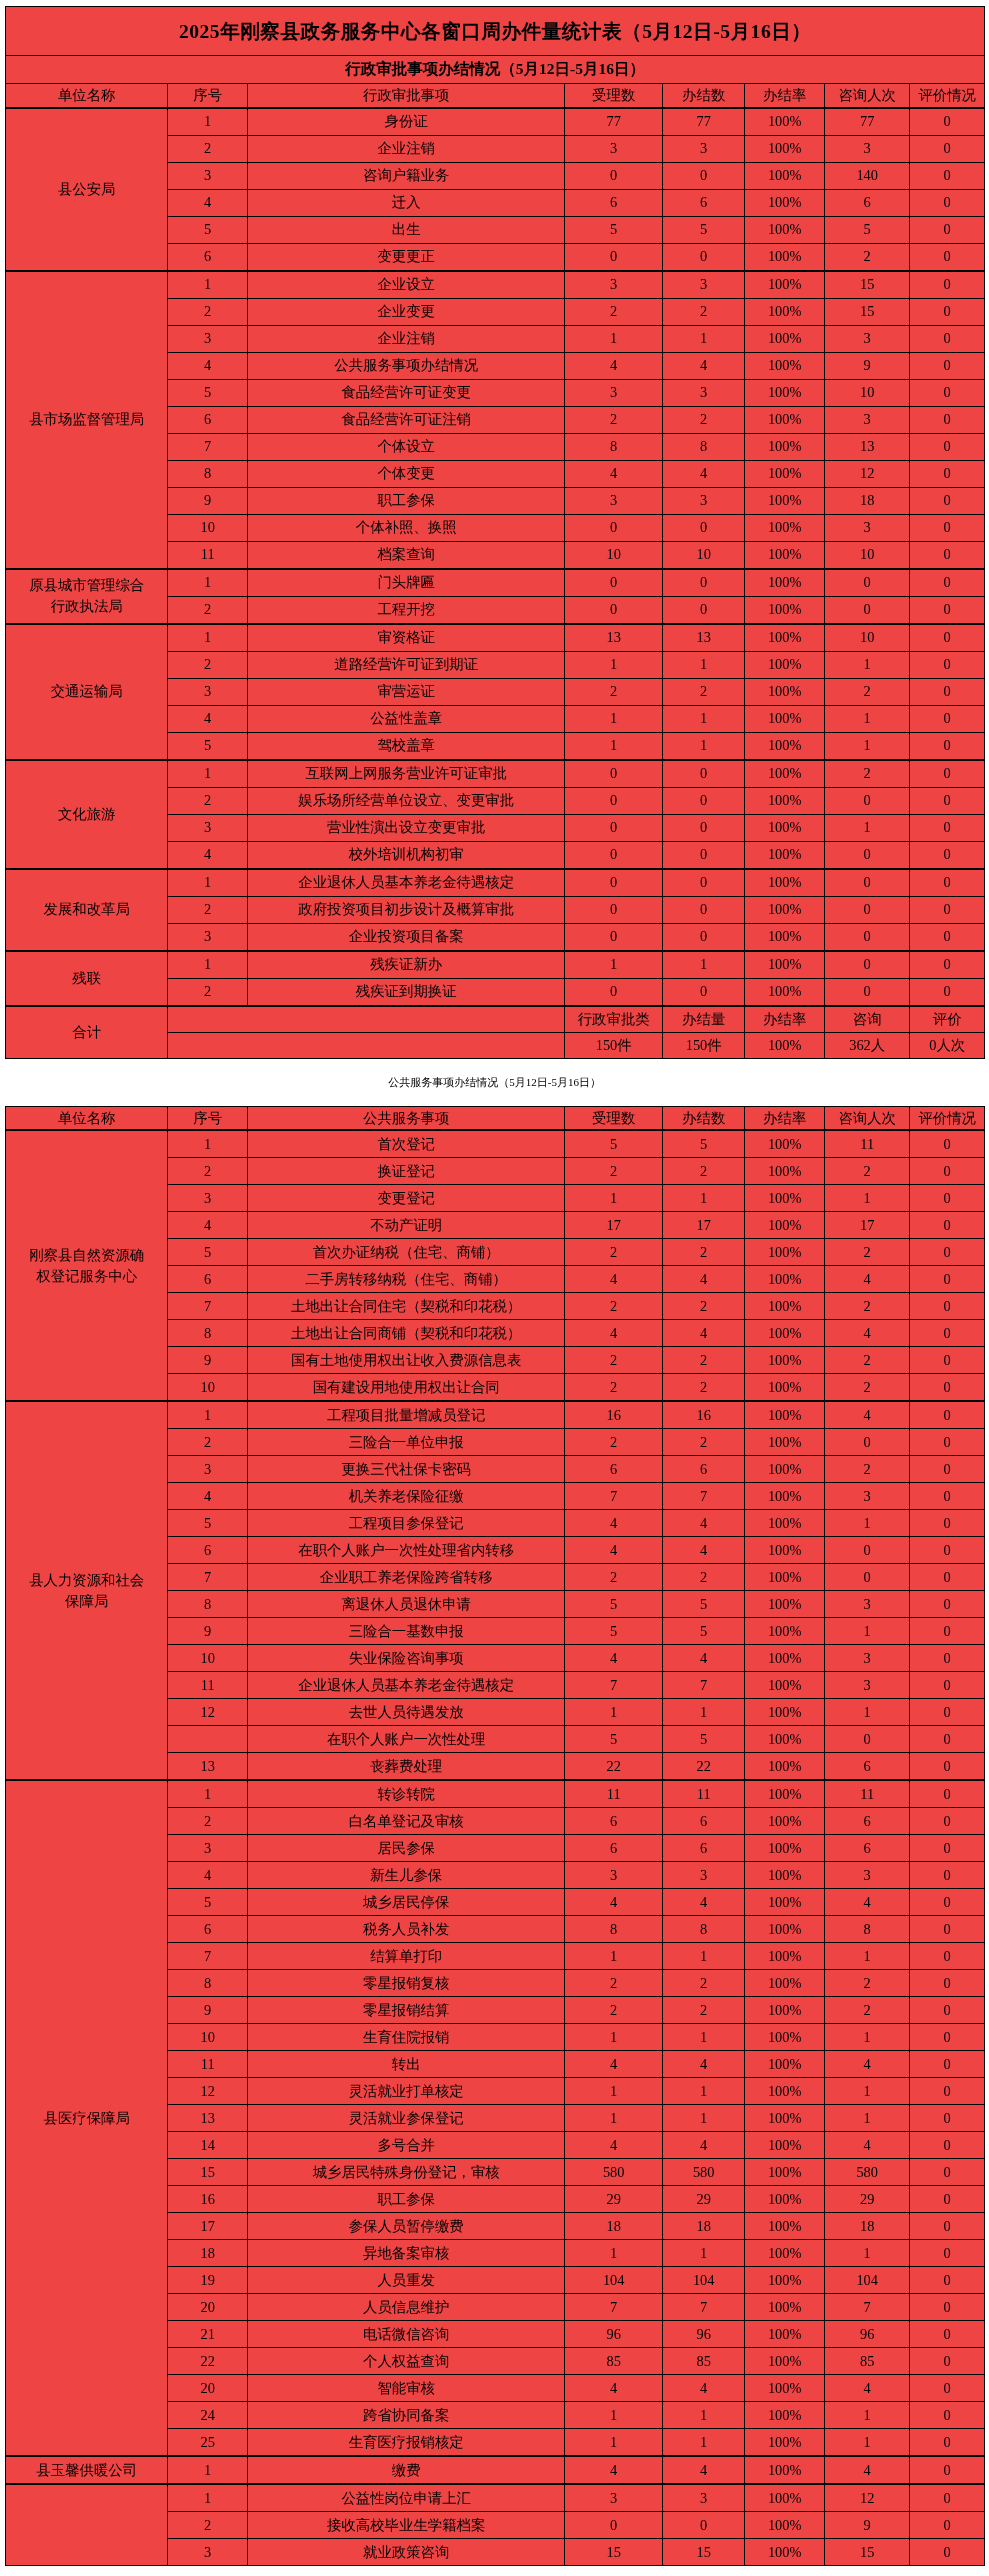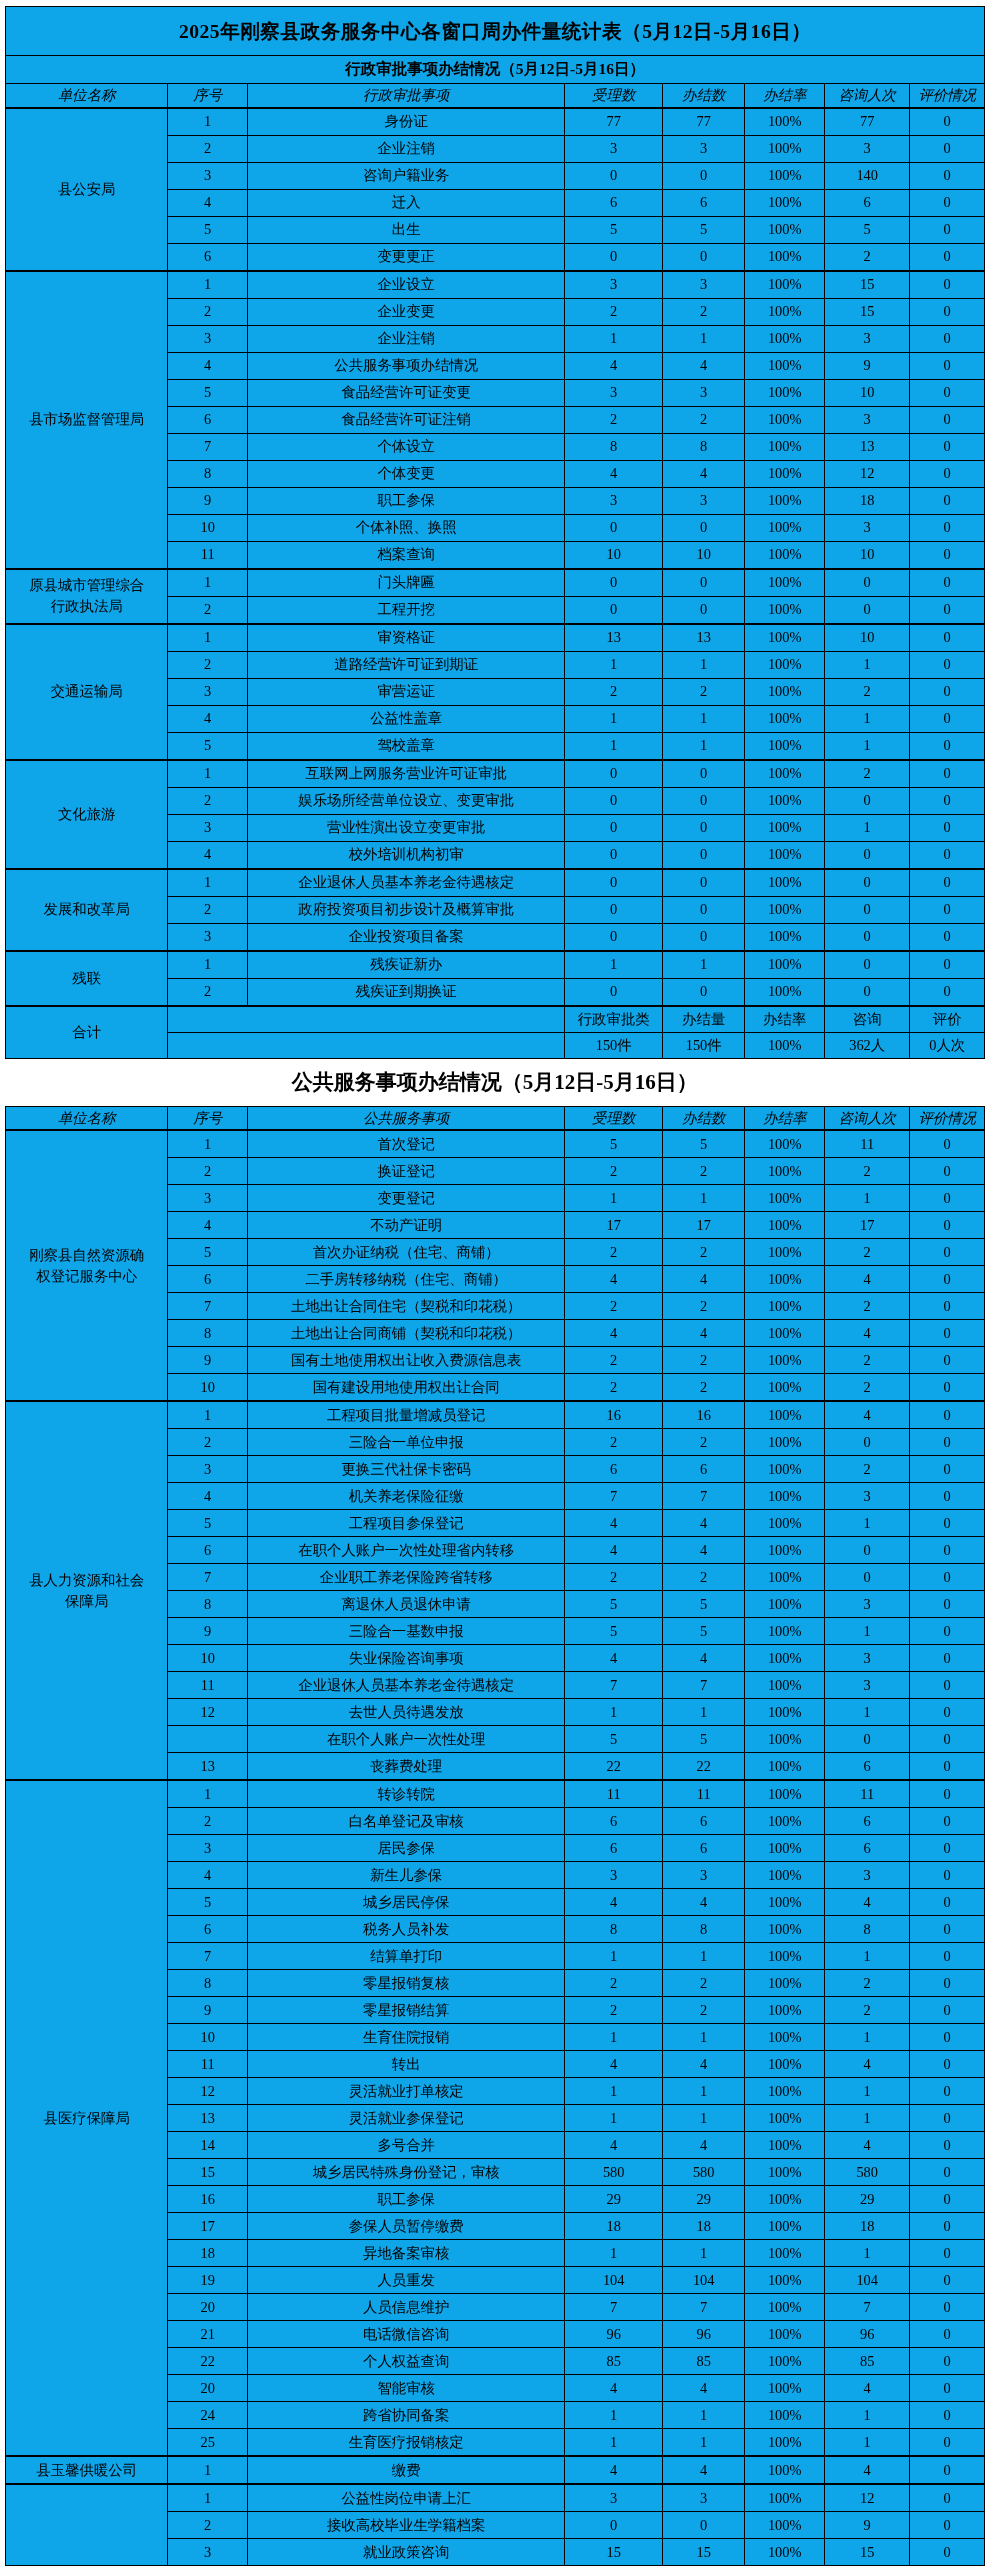--- a/index.html
+++ b/index.html
@@ -1,29 +1,29 @@
 <!DOCTYPE html>
 <html style="font-size:8.2px"><head>
 <meta charset="utf-8">
 <style>
   html,body{margin:0;padding:0;background:#ffffff;}
   body{width:989px;font-family:"Liberation Serif","DejaVu Serif",serif;color:#000;}
   .page{padding:6.2px 5.2px 4.1px 5.2px;}
-  table.main-table{table-layout:fixed;width:979px;border-collapse:collapse;border:1.5px solid #000;background:#0ea5e9;}
+  table.main-table{table-layout:fixed;width:979px;border-collapse:collapse;border:1.5px solid #000;background:#ef4444;}
   td{border:1px solid #000;text-align:center;vertical-align:middle;font-size:14.4px;padding:1px 2.1px;overflow:hidden;}
   tr.title-row td{font-size:19.6px;font-weight:bold;height:46px;border-bottom:1.5px solid #000;letter-spacing:0.5px;}
   tr.section-title-row td{font-size:15.5px;font-weight:bold;height:25px;border-bottom:1.5px solid #000;}
-  tr.header-row td{height:20.6px;border-bottom:2.1px solid #000;font-style:italic;}
+  tr.header-row td{height:20.6px;border-bottom:2.1px solid #000;}
   tr.data-row td{height:24px;}
   tr.unit-start td{border-top:2.1px solid #000;}
   td.unit-cell{padding:0 3.1px;text-align:center;}
   td.unit-cell span{display:inline-block;max-width:126px;line-height:1.45;}
   tr.total-row td{height:23px;}
   .section-gap{height:47px;width:979px;display:flex;align-items:center;justify-content:center;}
-  .section-gap .gap-title{font-size:21px;font-weight:bold;}
+  .section-gap .gap-title{font-size:11px;font-weight:normal;}
 </style>
 </head>
 <body>
 
 <div class="page">
 
   <table class="main-table">
     <colgroup>
       <col style="width:162px">
         <col style="width:80px">

